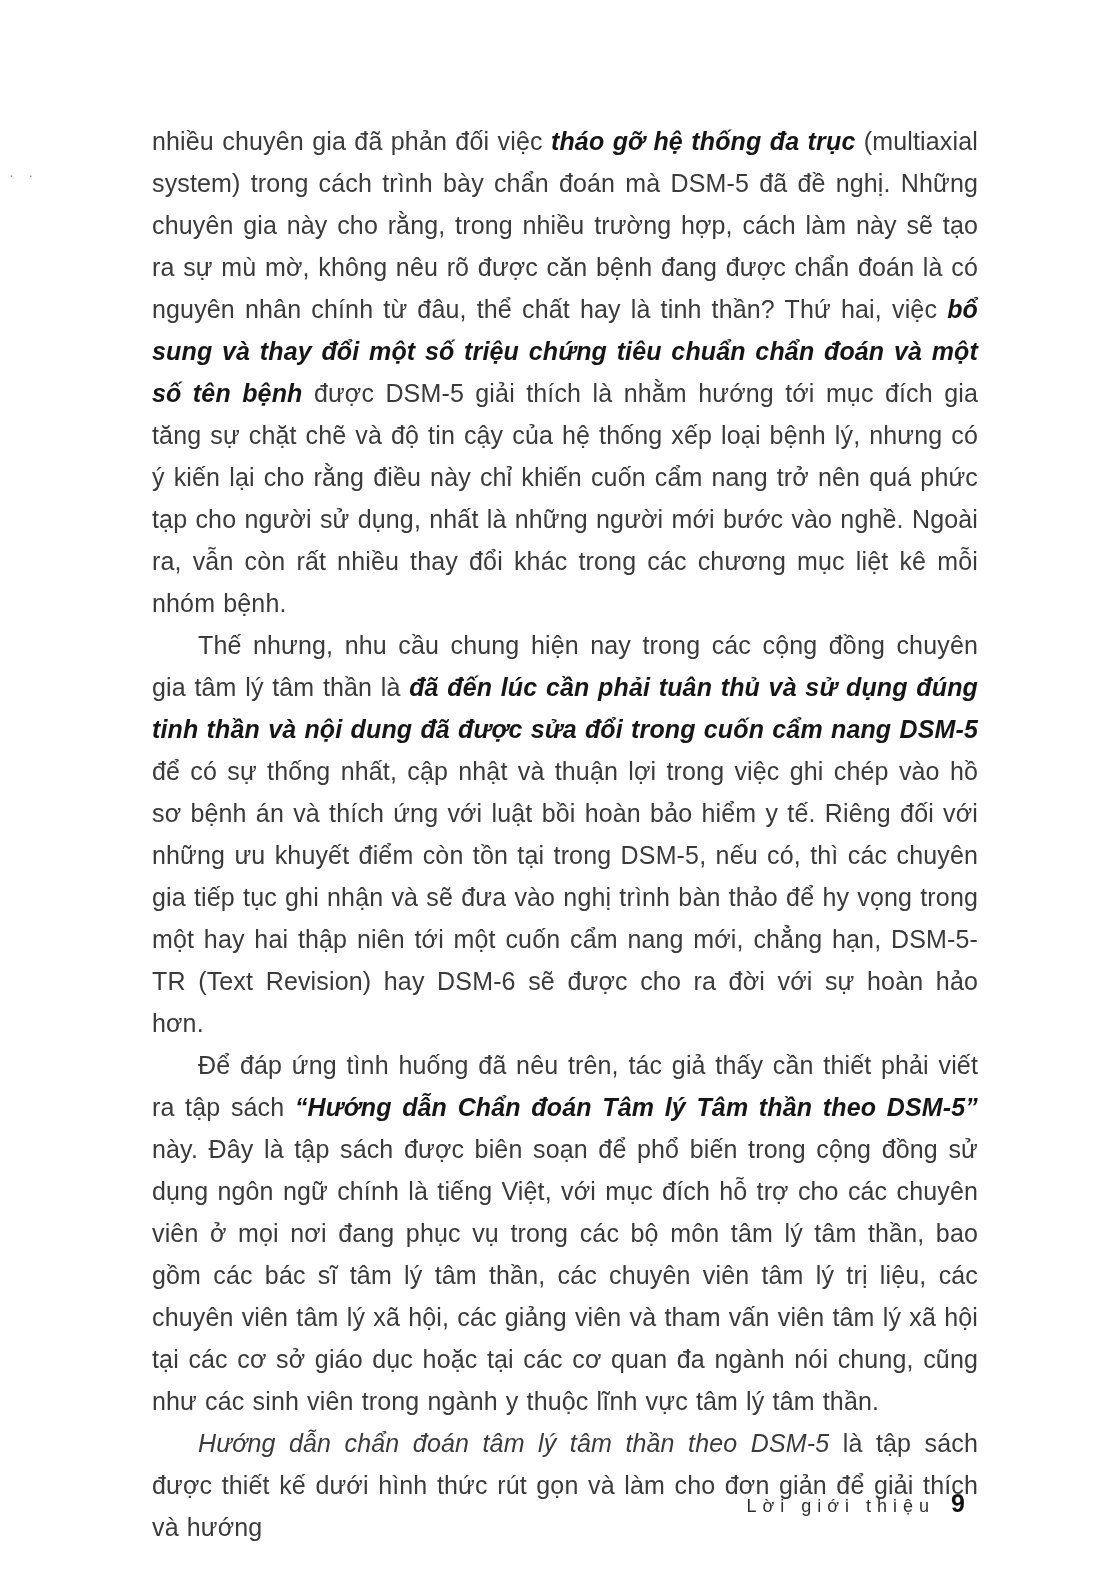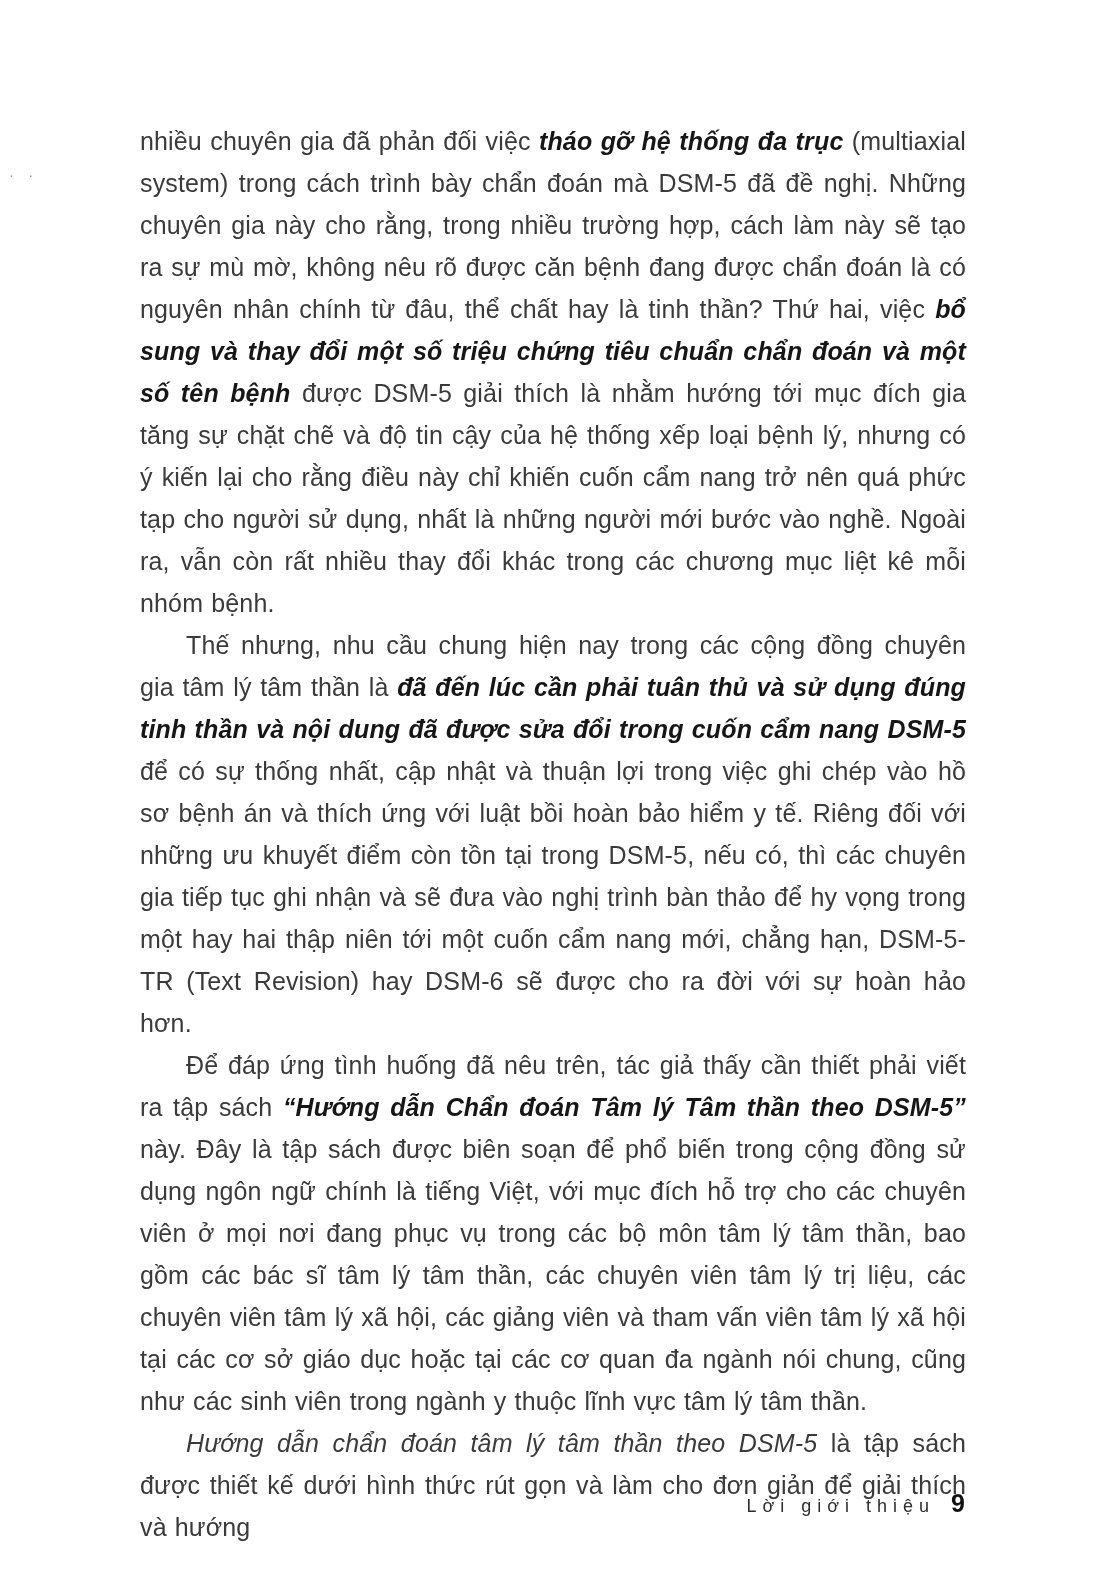--- a/index.html
+++ b/index.html
@@ -19,21 +19,21 @@
     position: absolute;
     left: 9px;
     top: 166px;
     color: #9a9a9a;
     font-size: 15px;
     letter-spacing: 5px;
     user-select: none;
   }
   .page-text-block {
     position: absolute;
-    left: 140px;
+    left: 152px;
     top: 120px;
     width: 826px;
   }
   .para {
     margin: 0;
     font-size: 25px;
     line-height: 42px;
     text-align: justify;
     letter-spacing: 0.15px;
     word-spacing: 1px;

